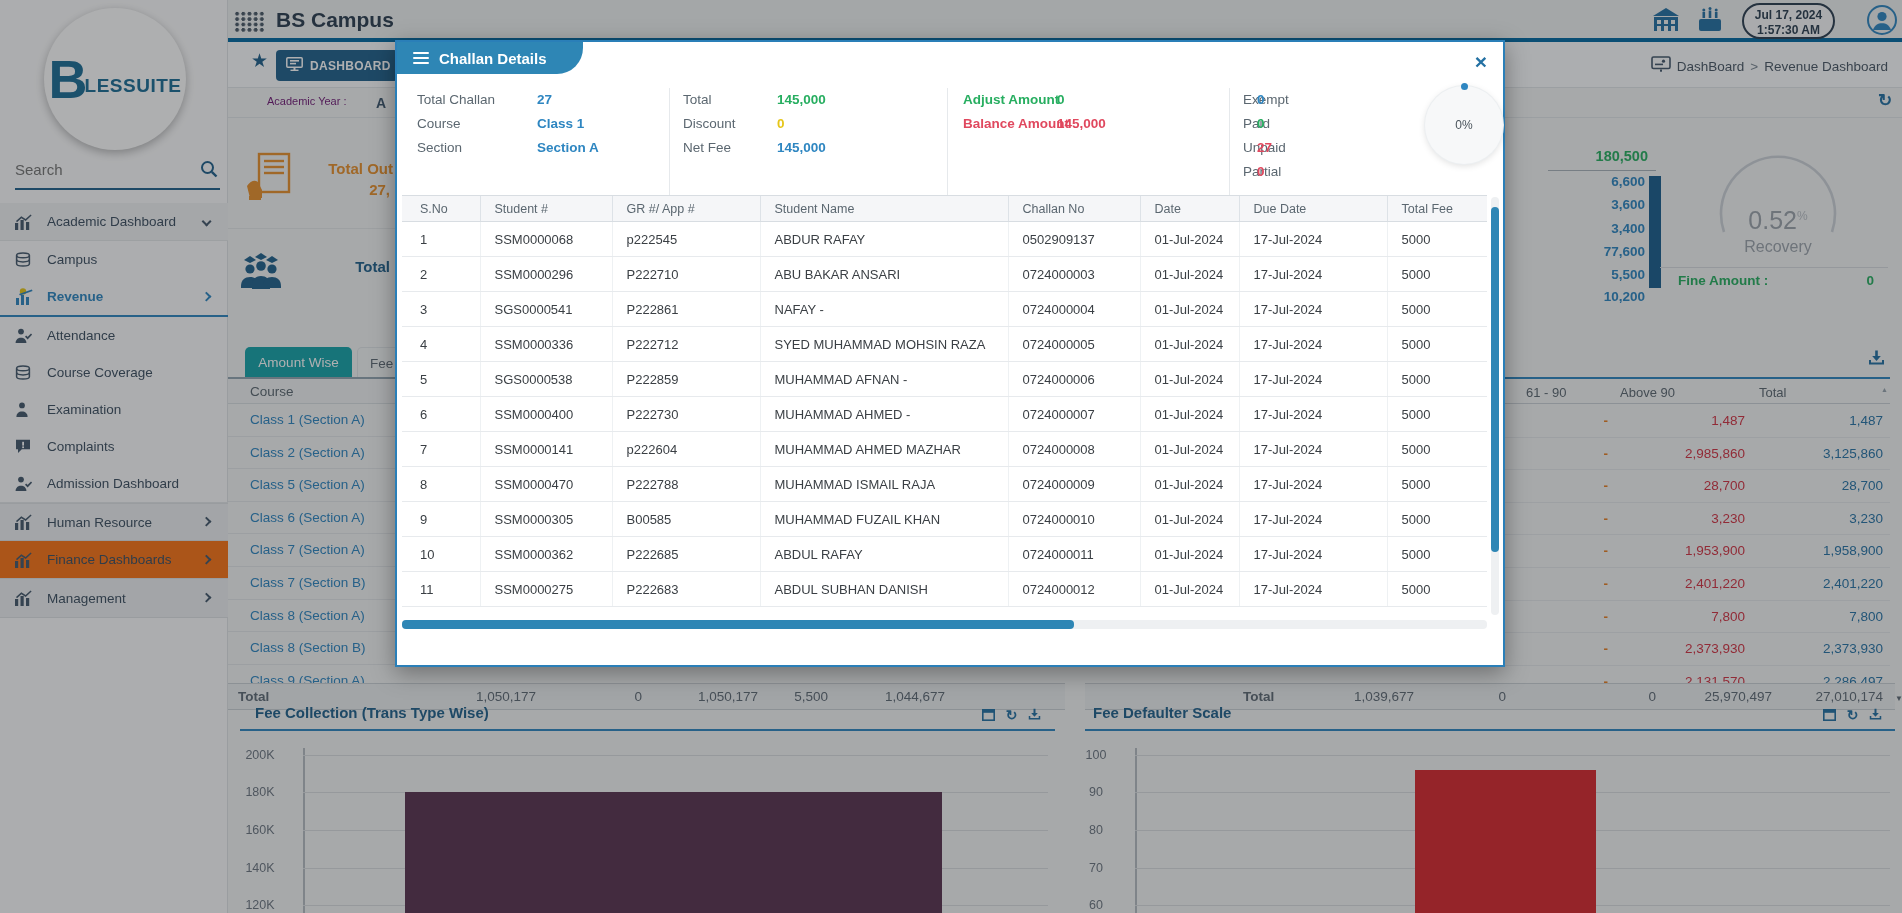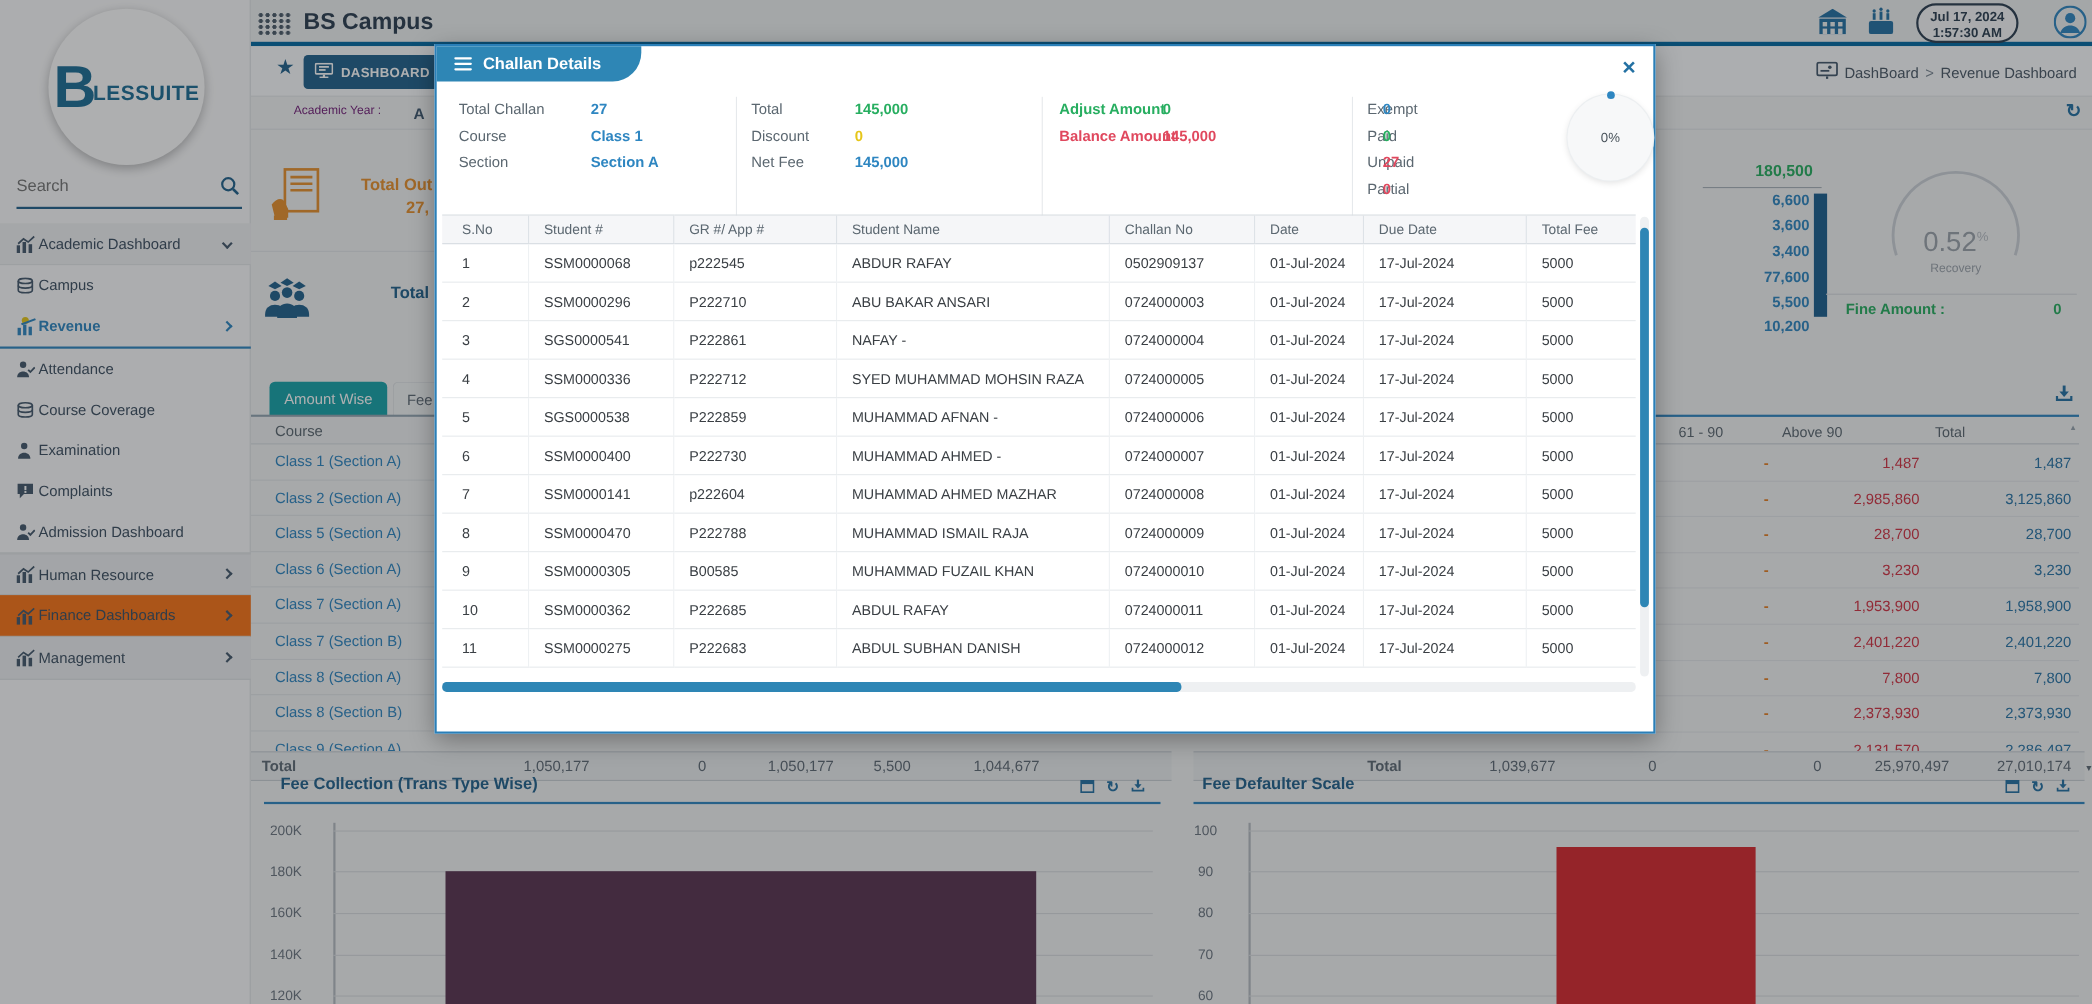--- a/index.html
+++ b/index.html
@@ -13,21 +13,21 @@
   #logo-circle{position:absolute;left:44px;top:8px;width:142px;height:142px;border-radius:50%;background:#fdfdfd;
     box-shadow:0 3px 10px rgba(0,0,0,.28);display:flex;align-items:center;justify-content:center}
   .brand-b{font-size:54px;font-weight:bold;color:#1d6d96;margin-right:-3px}
   .brand-rest{font-size:19px;font-weight:bold;color:#1d6d96;letter-spacing:.5px;margin-top:14px}
   #search-wrap{position:absolute;left:15px;top:152px;width:205px;height:38px;border-bottom:2px solid #21618c}
   #search-input{width:175px;height:34px;border:none;background:transparent;outline:none;
     font-family:"Liberation Sans",sans-serif;font-size:15px;color:#44535f}
   #search-ic{position:absolute;right:2px;top:8px}
   .nav-item{position:absolute;left:0;width:228px;display:flex;align-items:center;cursor:pointer}
   .nav-ic{width:20px;margin-left:15px;display:flex;align-items:center}
-  .nav-lb{margin-left:0;font-size:13.5px;color:#3d4f61}
+  .nav-lb{margin-left:12px;font-size:13.5px;color:#3d4f61}
   .chev{position:absolute;right:18px;border:solid #44586c;border-width:0 2px 2px 0;padding:2.6px}
   .chev-down{transform:rotate(45deg)}
   .chev-right{transform:rotate(-45deg)}
   .nav-active .nav-lb{color:#2e86c1;font-weight:bold}
   .nav-active .chev{border-color:#2e86c1}
 
   
   #topbar{position:absolute;left:228px;top:0;width:1674px;height:42px;background:#eff1f2;border-bottom:4px solid #0369a1}
   #dots-ic{position:absolute;left:6px;top:11px;width:31px;height:21px;
     background-image:radial-gradient(circle,#4a5a68 1.7px,transparent 2.1px);background-size:6.2px 5.4px}
@@ -71,21 +71,21 @@
   
   #mini-total{position:absolute;left:1498px;top:148px;width:150px;text-align:right;font-size:14.5px;font-weight:bold;color:#27ae60}
   #mini-line{position:absolute;left:1548px;top:170px;width:108px;height:1px;background:#aab3bb}
   #mini-vals{position:absolute;left:1495px;top:0;width:150px}
   .mini-v{position:absolute;width:150px;text-align:right;font-size:13.5px;font-weight:bold;color:#2e86c1}
   .mini-v:nth-child(1){top:174px}.mini-v:nth-child(2){top:197px}.mini-v:nth-child(3){top:221px}
   .mini-v:nth-child(4){top:244px}.mini-v:nth-child(5){top:267px}.mini-v:nth-child(6){top:289px}
   #mini-bar{position:absolute;left:1649px;top:176px;width:12px;height:112px;background:#1b5e8e}
   #recovery-val{position:absolute;left:1716px;top:206px;width:124px;text-align:center;font-size:25px;color:#9ba3ab}
   #recovery-val sup{font-size:12px;color:#b9bfc5}
-  #recovery-lb{position:absolute;left:1716px;top:238px;width:124px;text-align:center;font-size:11px;color:#9ba3ab}
+  #recovery-lb{position:absolute;left:1716px;top:238px;width:124px;text-align:center;font-size:16px;color:#9ba3ab}
   #fine-divider{position:absolute;left:1660px;top:267px;width:228px;height:1px;background:#d7dbdf}
   #fine-lb{position:absolute;left:1678px;top:273px;font-size:13.5px;font-weight:bold;color:#27ae60}
   #fine-val{position:absolute;left:1750px;top:273px;width:124px;text-align:right;font-size:13.5px;font-weight:bold;color:#27ae60}
   #aging-dl{position:absolute;left:1868px;top:350px;cursor:pointer}
   #aging-header{position:absolute;left:1230px;top:377px;width:660px;height:27px;border-top:2px solid #2e86c1;
     border-bottom:1px solid #c9d0d6;font-size:13px;color:#5b6770}
   .ah{position:absolute;top:6px}
   #aging-sort{position:absolute;right:2px;top:7px;font-size:7px;color:#97a4ae}
   #aging-rows{position:absolute;left:1230px;top:405px;width:660px;height:278px;overflow:hidden}
   .aging-row{position:relative;height:32.6px;border-bottom:1px solid #e4e7ea;font-size:13.5px}

